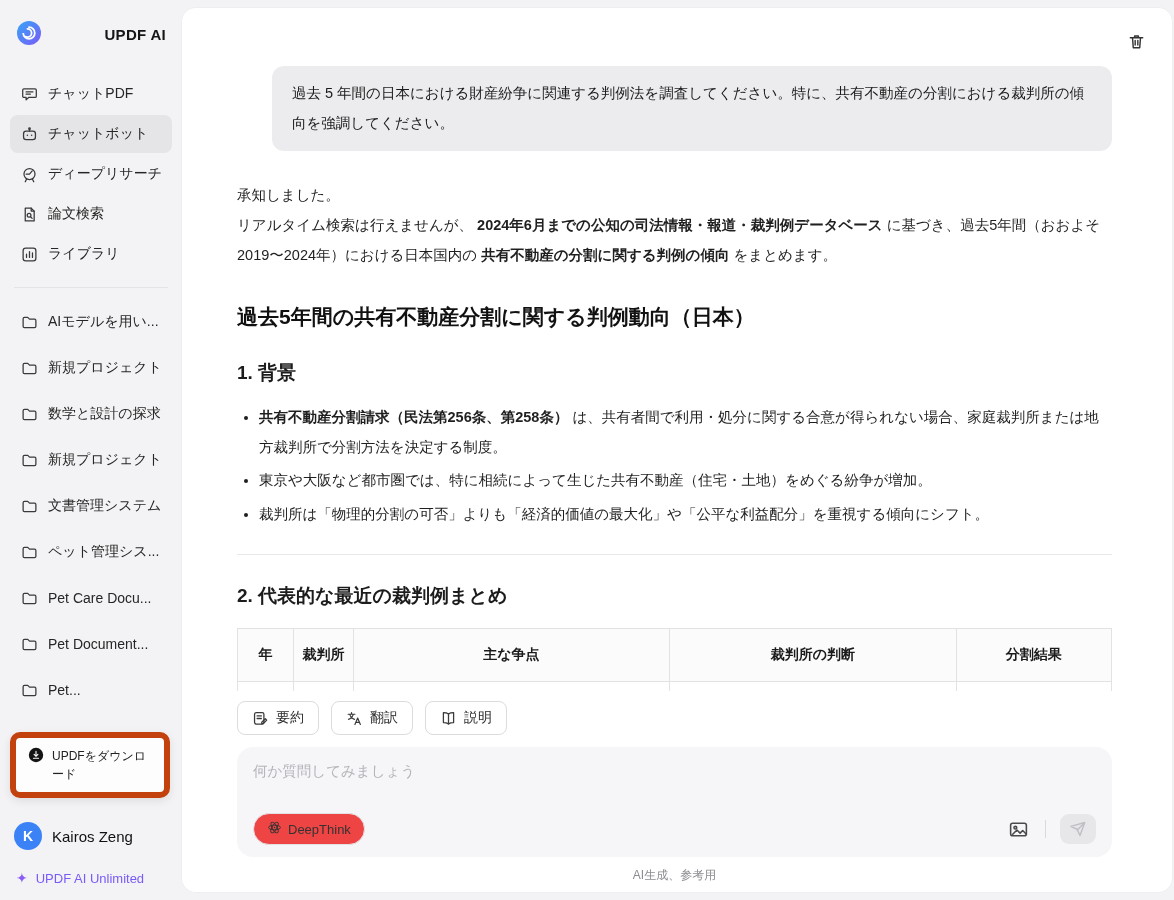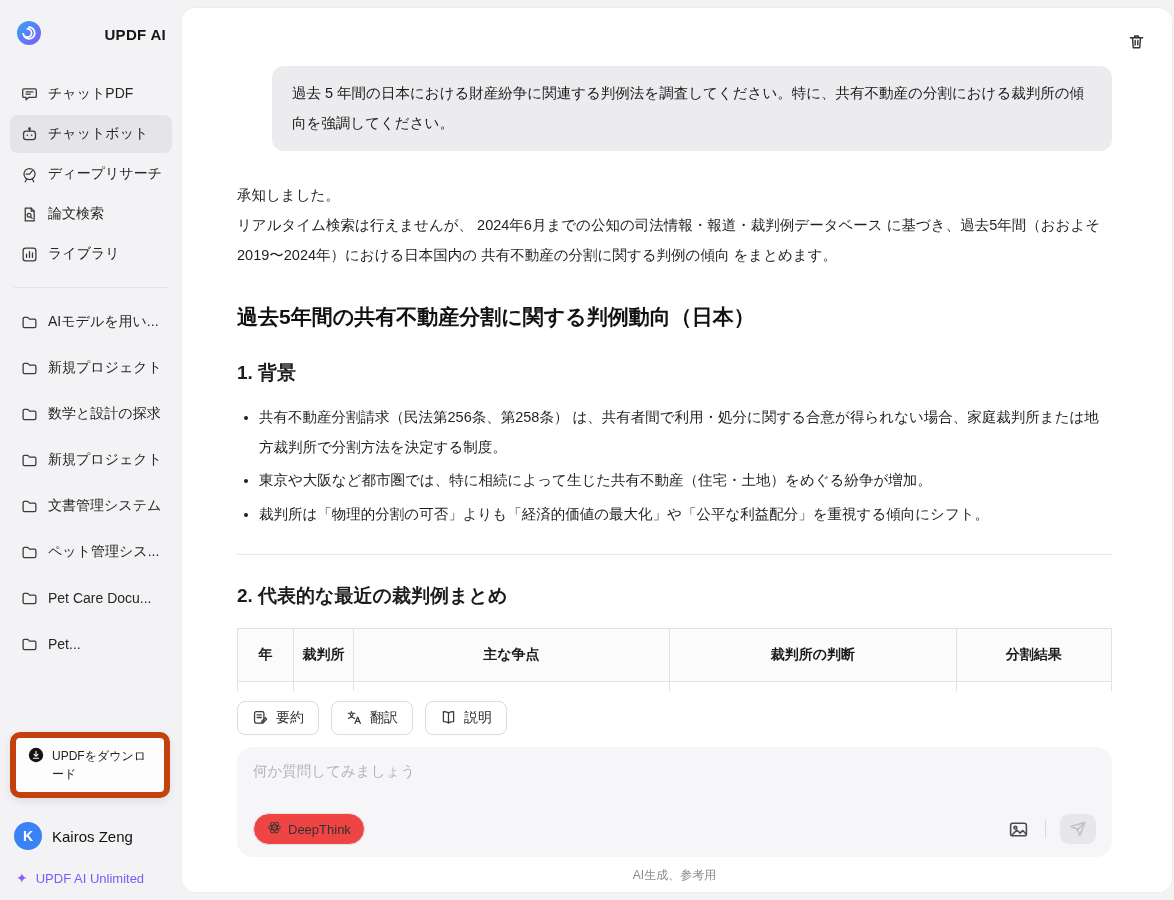--- a/index.html
+++ b/index.html
@@ -64,42 +64,42 @@
     color:#333; cursor:pointer; z-index:3; padding:2px;
   }
   .chat-scroll { flex:1 1 auto; overflow:hidden; padding:58px 60px 0 55px; }
 
   .user-bubble {
     margin-left:35px; background:#ececef; border-radius:12px;
     padding:13px 20px; font-size:14.5px; line-height:2.05; color:#1a1a1a;
   }
   .ai-response { margin-top:30px; font-size:14.5px; line-height:2.05; color:#1f1f1f; }
   .ai-response p { margin:0; }
-  .ai-response strong { font-weight:400; }
+  .ai-response strong { font-weight:700; }
   .ai-h1 { font-size:21px; font-weight:700; color:#111; margin:30px 0 14px; line-height:1.5; }
   .ai-h2 { font-size:19px; font-weight:600; color:#1c1c1c; margin:22px 0 10px; }
   .ai-bullets { list-style:disc; padding-left:22px; margin:4px 0 6px; }
   .ai-bullets li { margin-bottom:4px; }
   .ai-hr { border:none; border-top:1px solid #e8e8ea; margin:24px 0 22px; }
 
   table.judgements { width:100%; border-collapse:collapse; font-size:14px; margin-top:12px; }
   table.judgements th, table.judgements td { border:1px solid #e2e2e5; }
   table.judgements th {
     background:#fbfbfc; font-weight:700; text-align:center;
     padding:14px 8px; line-height:1.7; color:#1b1b1b;
   }
   table.judgements td {
     padding:12px 12px; vertical-align:top; line-height:1.9; color:#222; text-align:left;
   }
 
   
   .bottom-panel { flex:0 0 auto; padding:10px 60px 8px 55px; }
   .actions-row { display:flex; gap:12px; margin-bottom:12px; }
   .action-btn {
-    display:flex; gap:7px; background:#fff;
+    display:flex; align-items:center; gap:7px; background:#fff;
     border:1px solid #dcdcdf; border-radius:8px; padding:7px 14px;
     font-size:14px; color:#2e2e2e; cursor:pointer; font-family:inherit;
   }
   .action-btn .ic { width:17px; height:17px; color:#3a3a3a; display:flex; }
 
   .input-card {
     background:#f6f6f8; border-radius:16px; padding:16px 16px 12px;
     height:110px; display:flex; flex-direction:column; justify-content:space-between;
   }
   .chat-input {
@@ -251,20 +251,28 @@
           </span>
         <span class="lbl">ペット管理シス...</span>
       </div>
       <div class="project-item">
         <span class="ic">
             <svg width="17" height="17" viewBox="0 0 20 20" fill="none" stroke="currentColor" stroke-width="1.5" stroke-linejoin="round">
               <path d="M2.5 5.5A1.5 1.5 0 0 1 4 4h4l2 2h6a1.5 1.5 0 0 1 1.5 1.5v7A1.5 1.5 0 0 1 16 16H4a1.5 1.5 0 0 1-1.5-1.5z"></path>
             </svg>
           </span>
         <span class="lbl">Pet Care Docu...</span>
+      </div>
+      <div class="project-item">
+        <span class="ic">
+            <svg width="17" height="17" viewBox="0 0 20 20" fill="none" stroke="currentColor" stroke-width="1.5" stroke-linejoin="round">
+              <path d="M2.5 5.5A1.5 1.5 0 0 1 4 4h4l2 2h6a1.5 1.5 0 0 1 1.5 1.5v7A1.5 1.5 0 0 1 16 16H4a1.5 1.5 0 0 1-1.5-1.5z"></path>
+            </svg>
+          </span>
+        <span class="lbl">Pet Document...</span>
       </div>
       <div class="project-item">
         <span class="ic">
             <svg width="17" height="17" viewBox="0 0 20 20" fill="none" stroke="currentColor" stroke-width="1.5" stroke-linejoin="round">
               <path d="M2.5 5.5A1.5 1.5 0 0 1 4 4h4l2 2h6a1.5 1.5 0 0 1 1.5 1.5v7A1.5 1.5 0 0 1 16 16H4a1.5 1.5 0 0 1-1.5-1.5z"></path>
             </svg>
           </span>
         <span class="lbl">Pet...</span>
       </div>
     </div>

